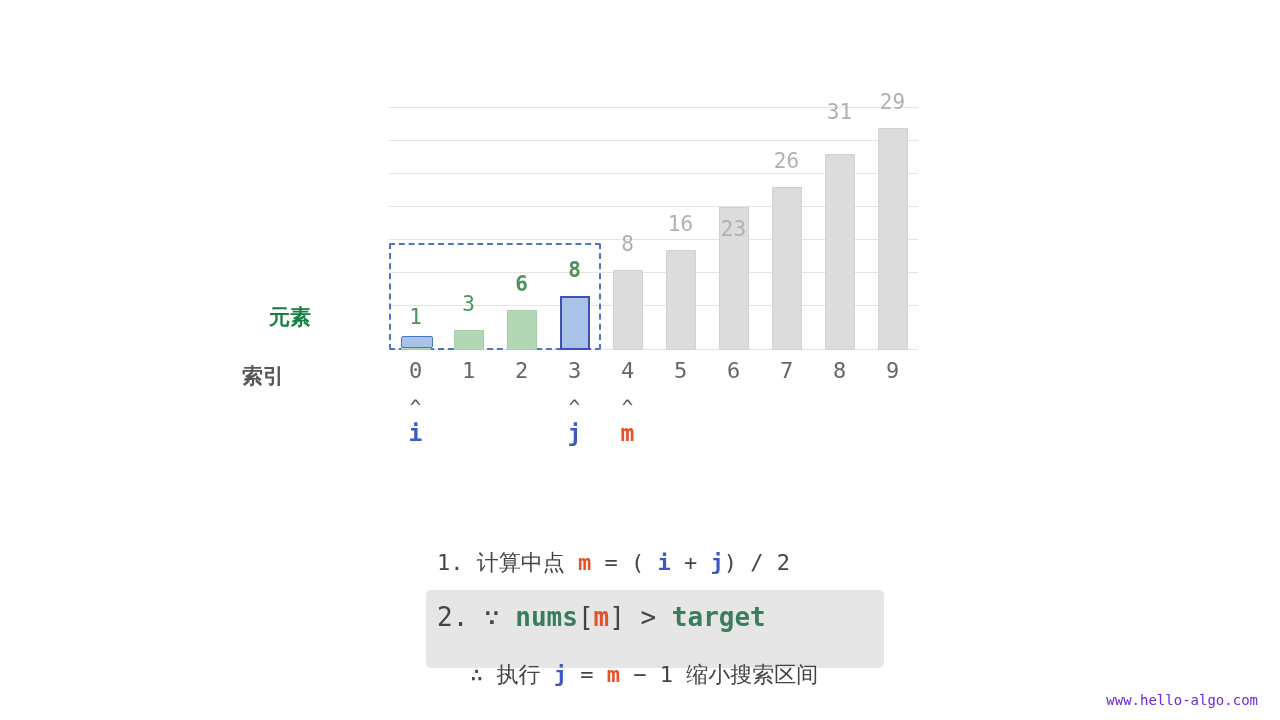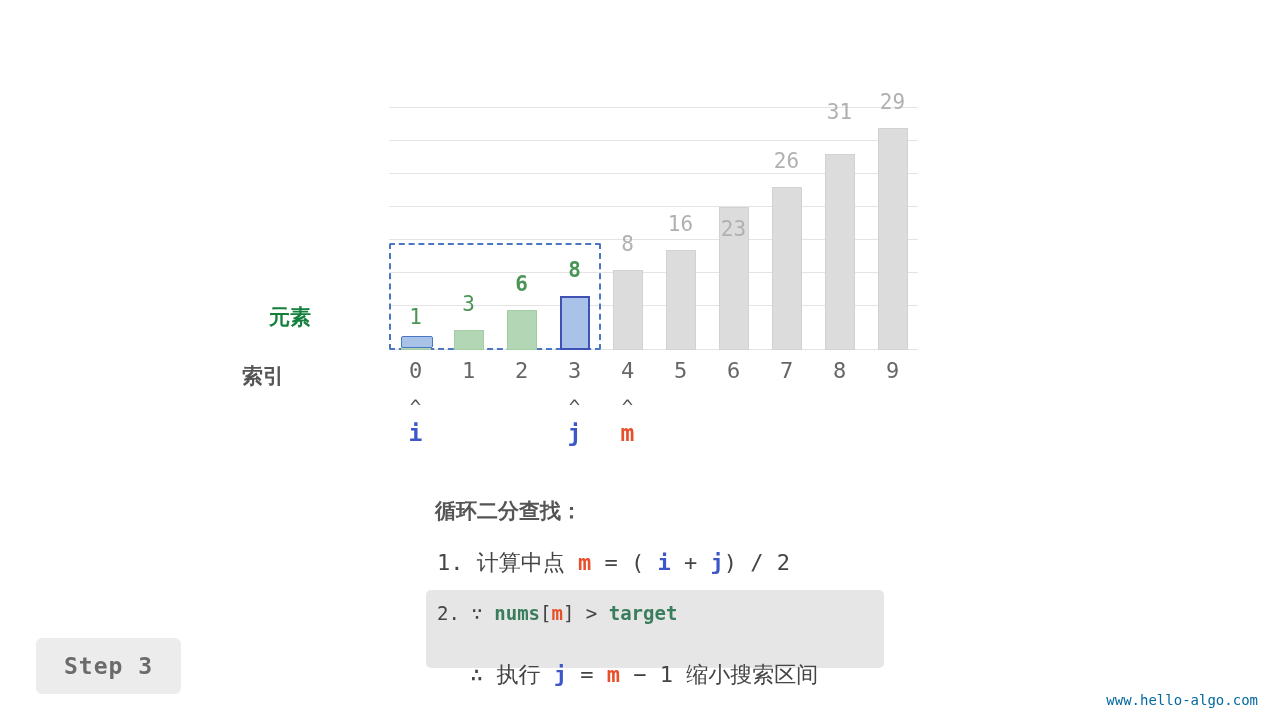--- a/index.html
+++ b/index.html
@@ -168,21 +168,21 @@
     top: 590px;
     width: 458px;
     height: 78px;
     background: #e6e6e6;
     border-radius: 5px;
   }
   .line2 {
     position: absolute;
     left: 437px;
     top: 602px;
-    font-size: 19px;
+    font-size: 26px;
     color: #444444;
     font-family: "DejaVu Sans Mono", "Liberation Mono", monospace;
     white-space: pre;
   }
   .line3 {
     position: absolute;
     left: 470px;
     top: 660px;
     font-size: 22px;
     color: #444444;
@@ -214,21 +214,21 @@
     color: #6b6b6b;
     letter-spacing: 1px;
   }
 
   
   .watermark {
     position: absolute;
     right: 22px;
     bottom: 12px;
     font-size: 14px;
-    color: #0369a1;
+    color: #6d28d9;
     font-family: "DejaVu Sans Mono", "Liberation Mono", monospace;
   }
 </style>
 </head>
 <body>
 
 <div class="stage">
 
   <div class="chart-area">
     <div class="gridline" style="top:7px;"></div>
@@ -308,27 +308,25 @@
 
   <div class="pointer-caret" style="left:389px; top:396px;">^</div>
   <div class="pointer-name blue" style="left:389px; top:420px;">i</div>
 
   <div class="pointer-caret" style="left:548px; top:396px;">^</div>
   <div class="pointer-name blue" style="left:548px; top:420px;">j</div>
 
   <div class="pointer-caret" style="left:601px; top:396px;">^</div>
   <div class="pointer-name orange" style="left:601px; top:420px;">m</div>
 
-  <div class="caption">循环二分查找：</div>
 
   <div class="line1"><span class="tok-plain">1.</span><span class="tok-plain"> </span><span class="tok-plain">计算中点</span><span class="tok-plain"> </span><span class="tok-m">m</span><span class="tok-plain"> </span><span class="tok-plain">= (</span><span class="tok-plain"> </span><span class="tok-i">i</span><span class="tok-plain"> </span><span class="tok-plain">+</span><span class="tok-plain"> </span><span class="tok-j">j</span><span class="tok-plain">) / 2</span></div>
 
   <div class="hl-box"></div>
 
   <div class="line2"><span class="tok-plain">2.</span><span class="tok-plain"> </span><span class="tok-plain">∵</span><span class="tok-plain"> </span><span class="tok-nums">nums</span><span class="tok-plain">[</span><span class="tok-m">m</span><span class="tok-plain">]</span><span class="tok-plain"> </span><span class="tok-plain">&gt;</span><span class="tok-plain"> </span><span class="tok-target">target</span></div>
 
   <div class="line3"><span class="tok-plain">∴</span><span class="tok-plain"> </span><span class="tok-plain">执行</span><span class="tok-plain"> </span><span class="tok-j">j</span><span class="tok-plain"> </span><span class="tok-plain">=</span><span class="tok-plain"> </span><span class="tok-m">m</span><span class="tok-plain"> </span><span class="tok-plain">− 1</span><span class="tok-plain"> </span><span class="tok-plain">缩小搜索区间</span></div>
 
-  <div class="step-badge">Step 3</div>
 
   <div class="watermark">www.hello-algo.com</div>
 
 </div>
 
 </body></html>

